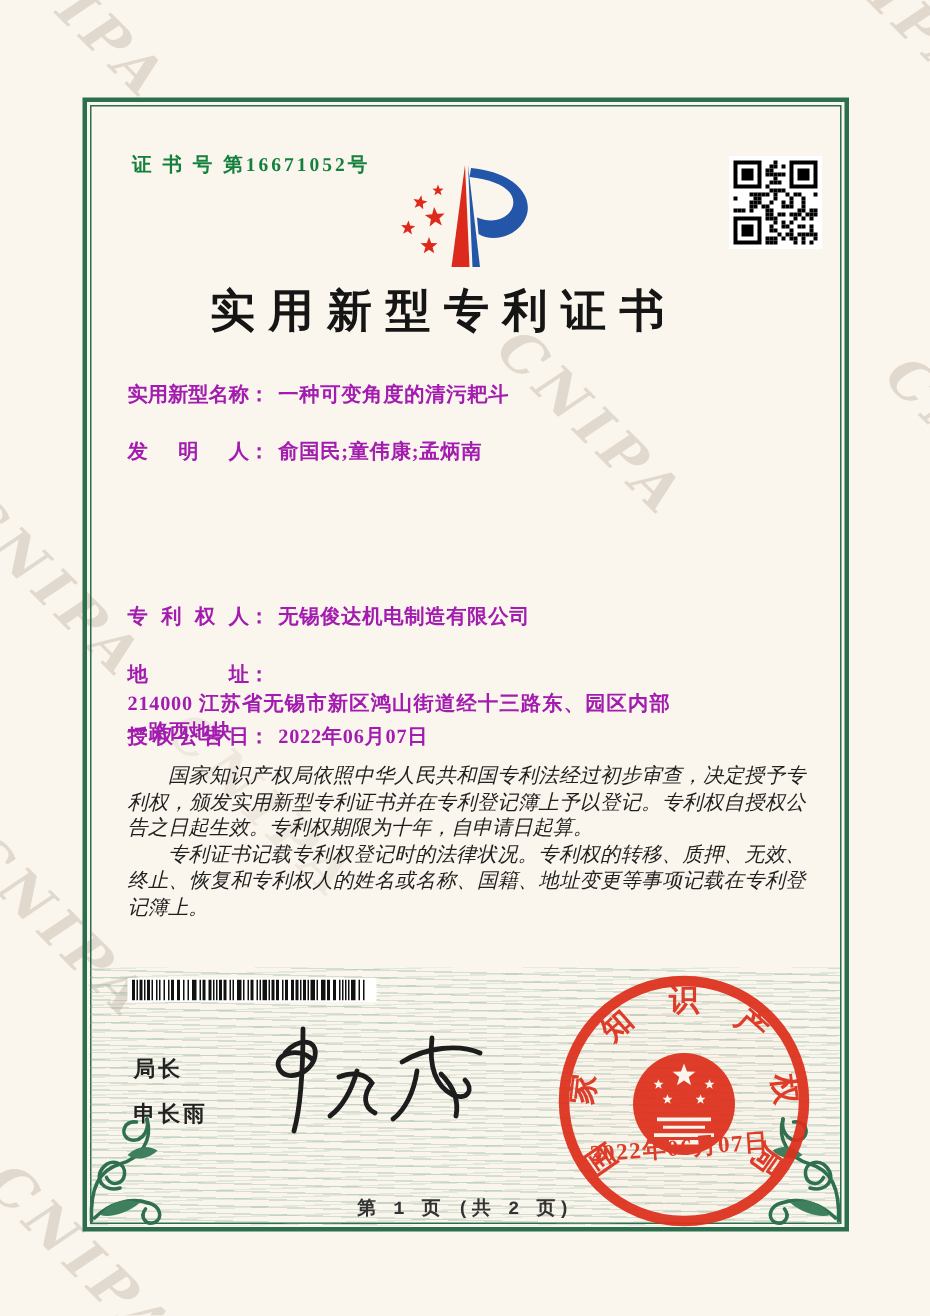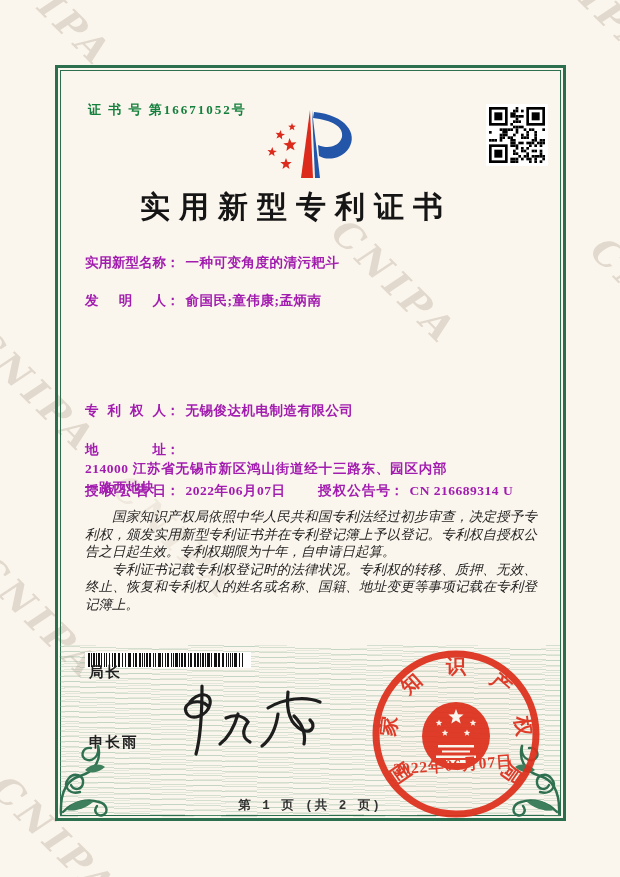--- a/index.html
+++ b/index.html
@@ -30,21 +30,21 @@
   .fval.wrap{width:362px;text-align:justify;}
   .fpair2{position:absolute;left:233px;top:0;white-space:nowrap;}
   .fpair2 .flabel{width:72px;}
   
   .paras{position:absolute;left:85px;top:508px;width:452px;font-size:13.5px;line-height:17.5px;
          font-style:italic;color:#1f1f1f;text-align:justify;}
   .paras p{margin:0;text-indent:2em;}
   
   .barcode{position:absolute;left:85px;top:652px;background:#fff;padding:1px 2px;line-height:0;}
   
-  .sig-title{position:absolute;left:89px;top:663px;font-size:14.5px;font-weight:700;color:#222;
+  .sig-title{position:absolute;left:89px;top:703px;font-size:14.5px;font-weight:700;color:#222;
              font-family:"Liberation Sans","DejaVu Sans",sans-serif;letter-spacing:2px;}
   .sig-name{position:absolute;left:89px;top:733px;font-size:14.5px;font-weight:700;color:#222;
             font-family:"Liberation Sans","DejaVu Sans",sans-serif;letter-spacing:2px;}
   .sig-script{position:absolute;left:160px;top:680px;}
   
   .seal{position:absolute;left:368px;top:646px;width:176px;height:176px;z-index:4;opacity:.93;}
   
   .page-info{position:absolute;left:0;width:620px;top:797px;text-align:center;font-size:12.5px;
              letter-spacing:2px;color:#333;font-weight:600;font-family:Liberation Mono, monospace;}
   .continuation{position:absolute;left:0;width:620px;top:835px;text-align:center;font-size:14px;
@@ -222,21 +222,20 @@
       <span class="flabel">发明人</span><span class="fcolon">：</span><span class="fval">俞国民;童伟康;孟炳南</span>
     </div>
     <div class="frow" style="top:401px">
       <span class="flabel">专利权人</span><span class="fcolon">：</span><span class="fval">无锡俊达机电制造有限公司</span>
     </div>
     <div class="frow" style="top:440px">
       <span class="flabel">地址</span><span class="fcolon">：</span><span class="fval wrap">214000 江苏省无锡市新区鸿山街道经十三路东、园区内部一路西地块</span>
     </div>
     <div class="frow" style="top:481px">
       <span class="flabel">授权公告日</span><span class="fcolon">：</span><span class="fval">2022年06月07日</span>
-      <span class="fpair2"><span class="flabel">授权公告号</span><span class="fcolon">：</span><span class="fval">CN 216689314 U</span></span>
     </div>
 
     <div class="paras">
       <p>国家知识产权局依照中华人民共和国专利法经过初步审查，决定授予专利权，颁发实用新型专利证书并在专利登记簿上予以登记。专利权自授权公告之日起生效。专利权期限为十年，自申请日起算。</p>
       <p>专利证书记载专利权登记时的法律状况。专利权的转移、质押、无效、终止、恢复和专利权人的姓名或名称、国籍、地址变更等事项记载在专利登记簿上。</p>
     </div>
 
     <div class="barcode">
       <svg id="barcode" width="162" height="14" viewBox="0 0 162 14">
           <rect x="1" y="0" width="2" height="14" fill="#111"></rect>

